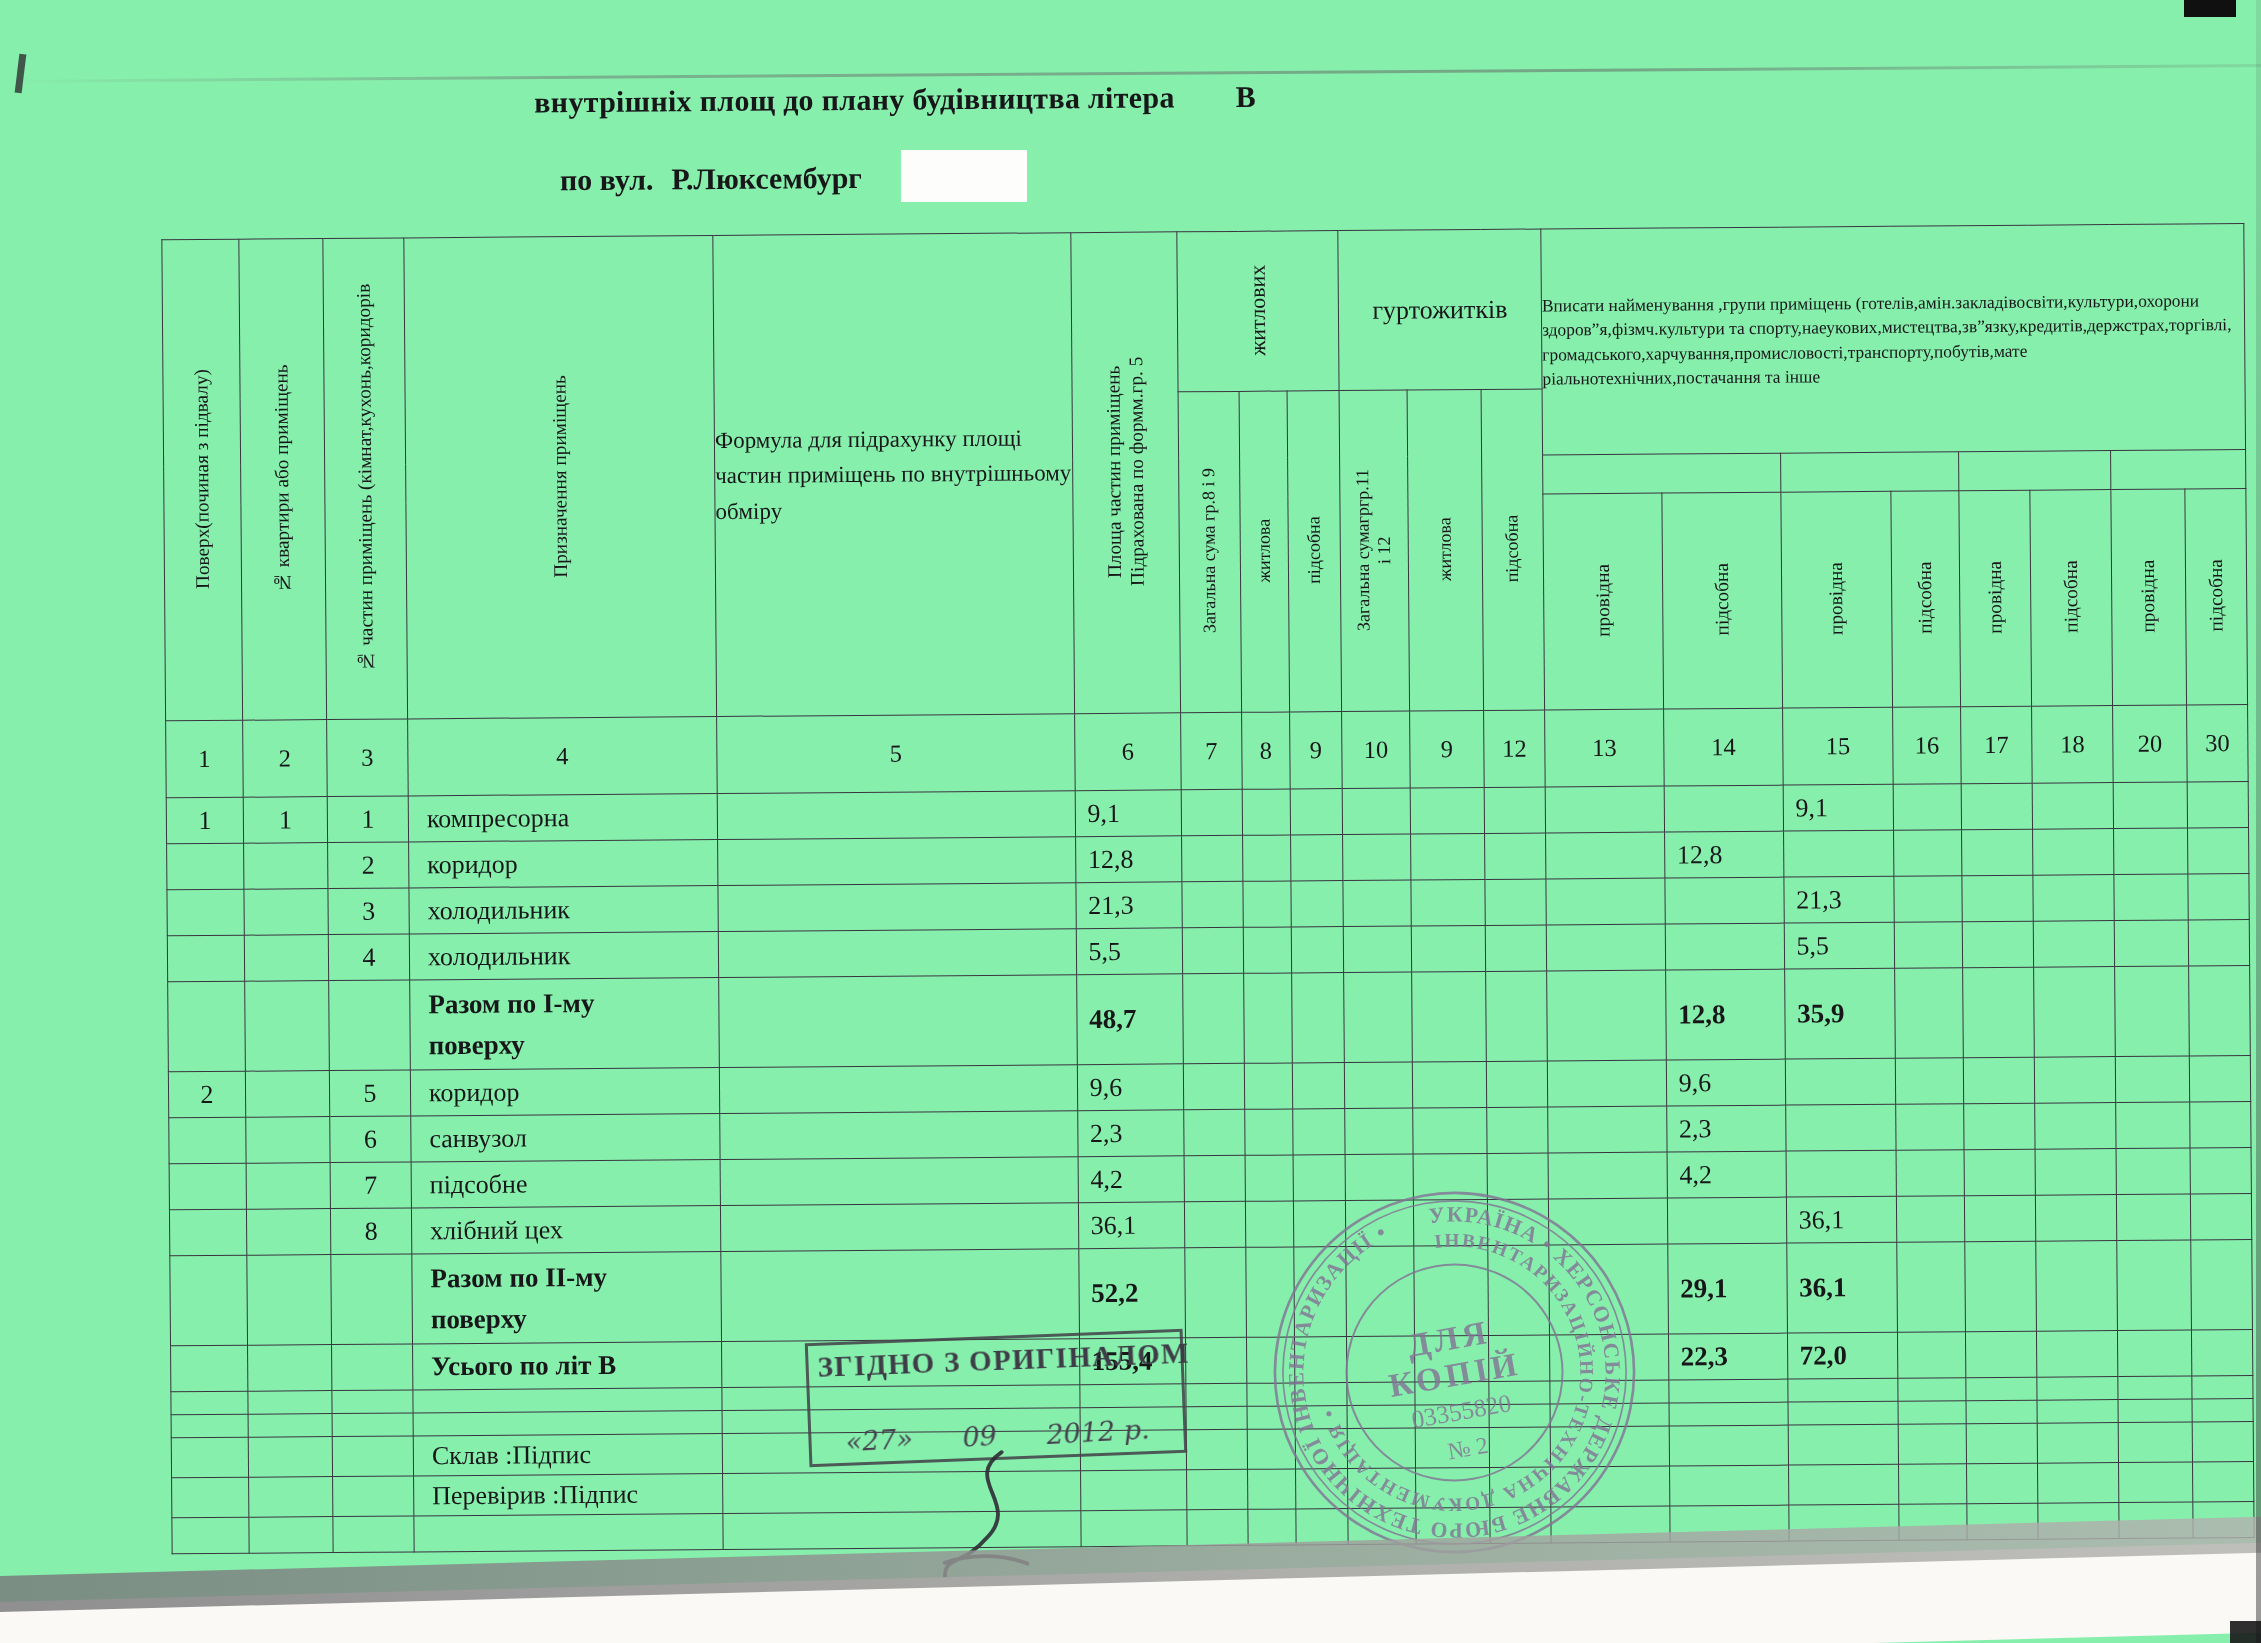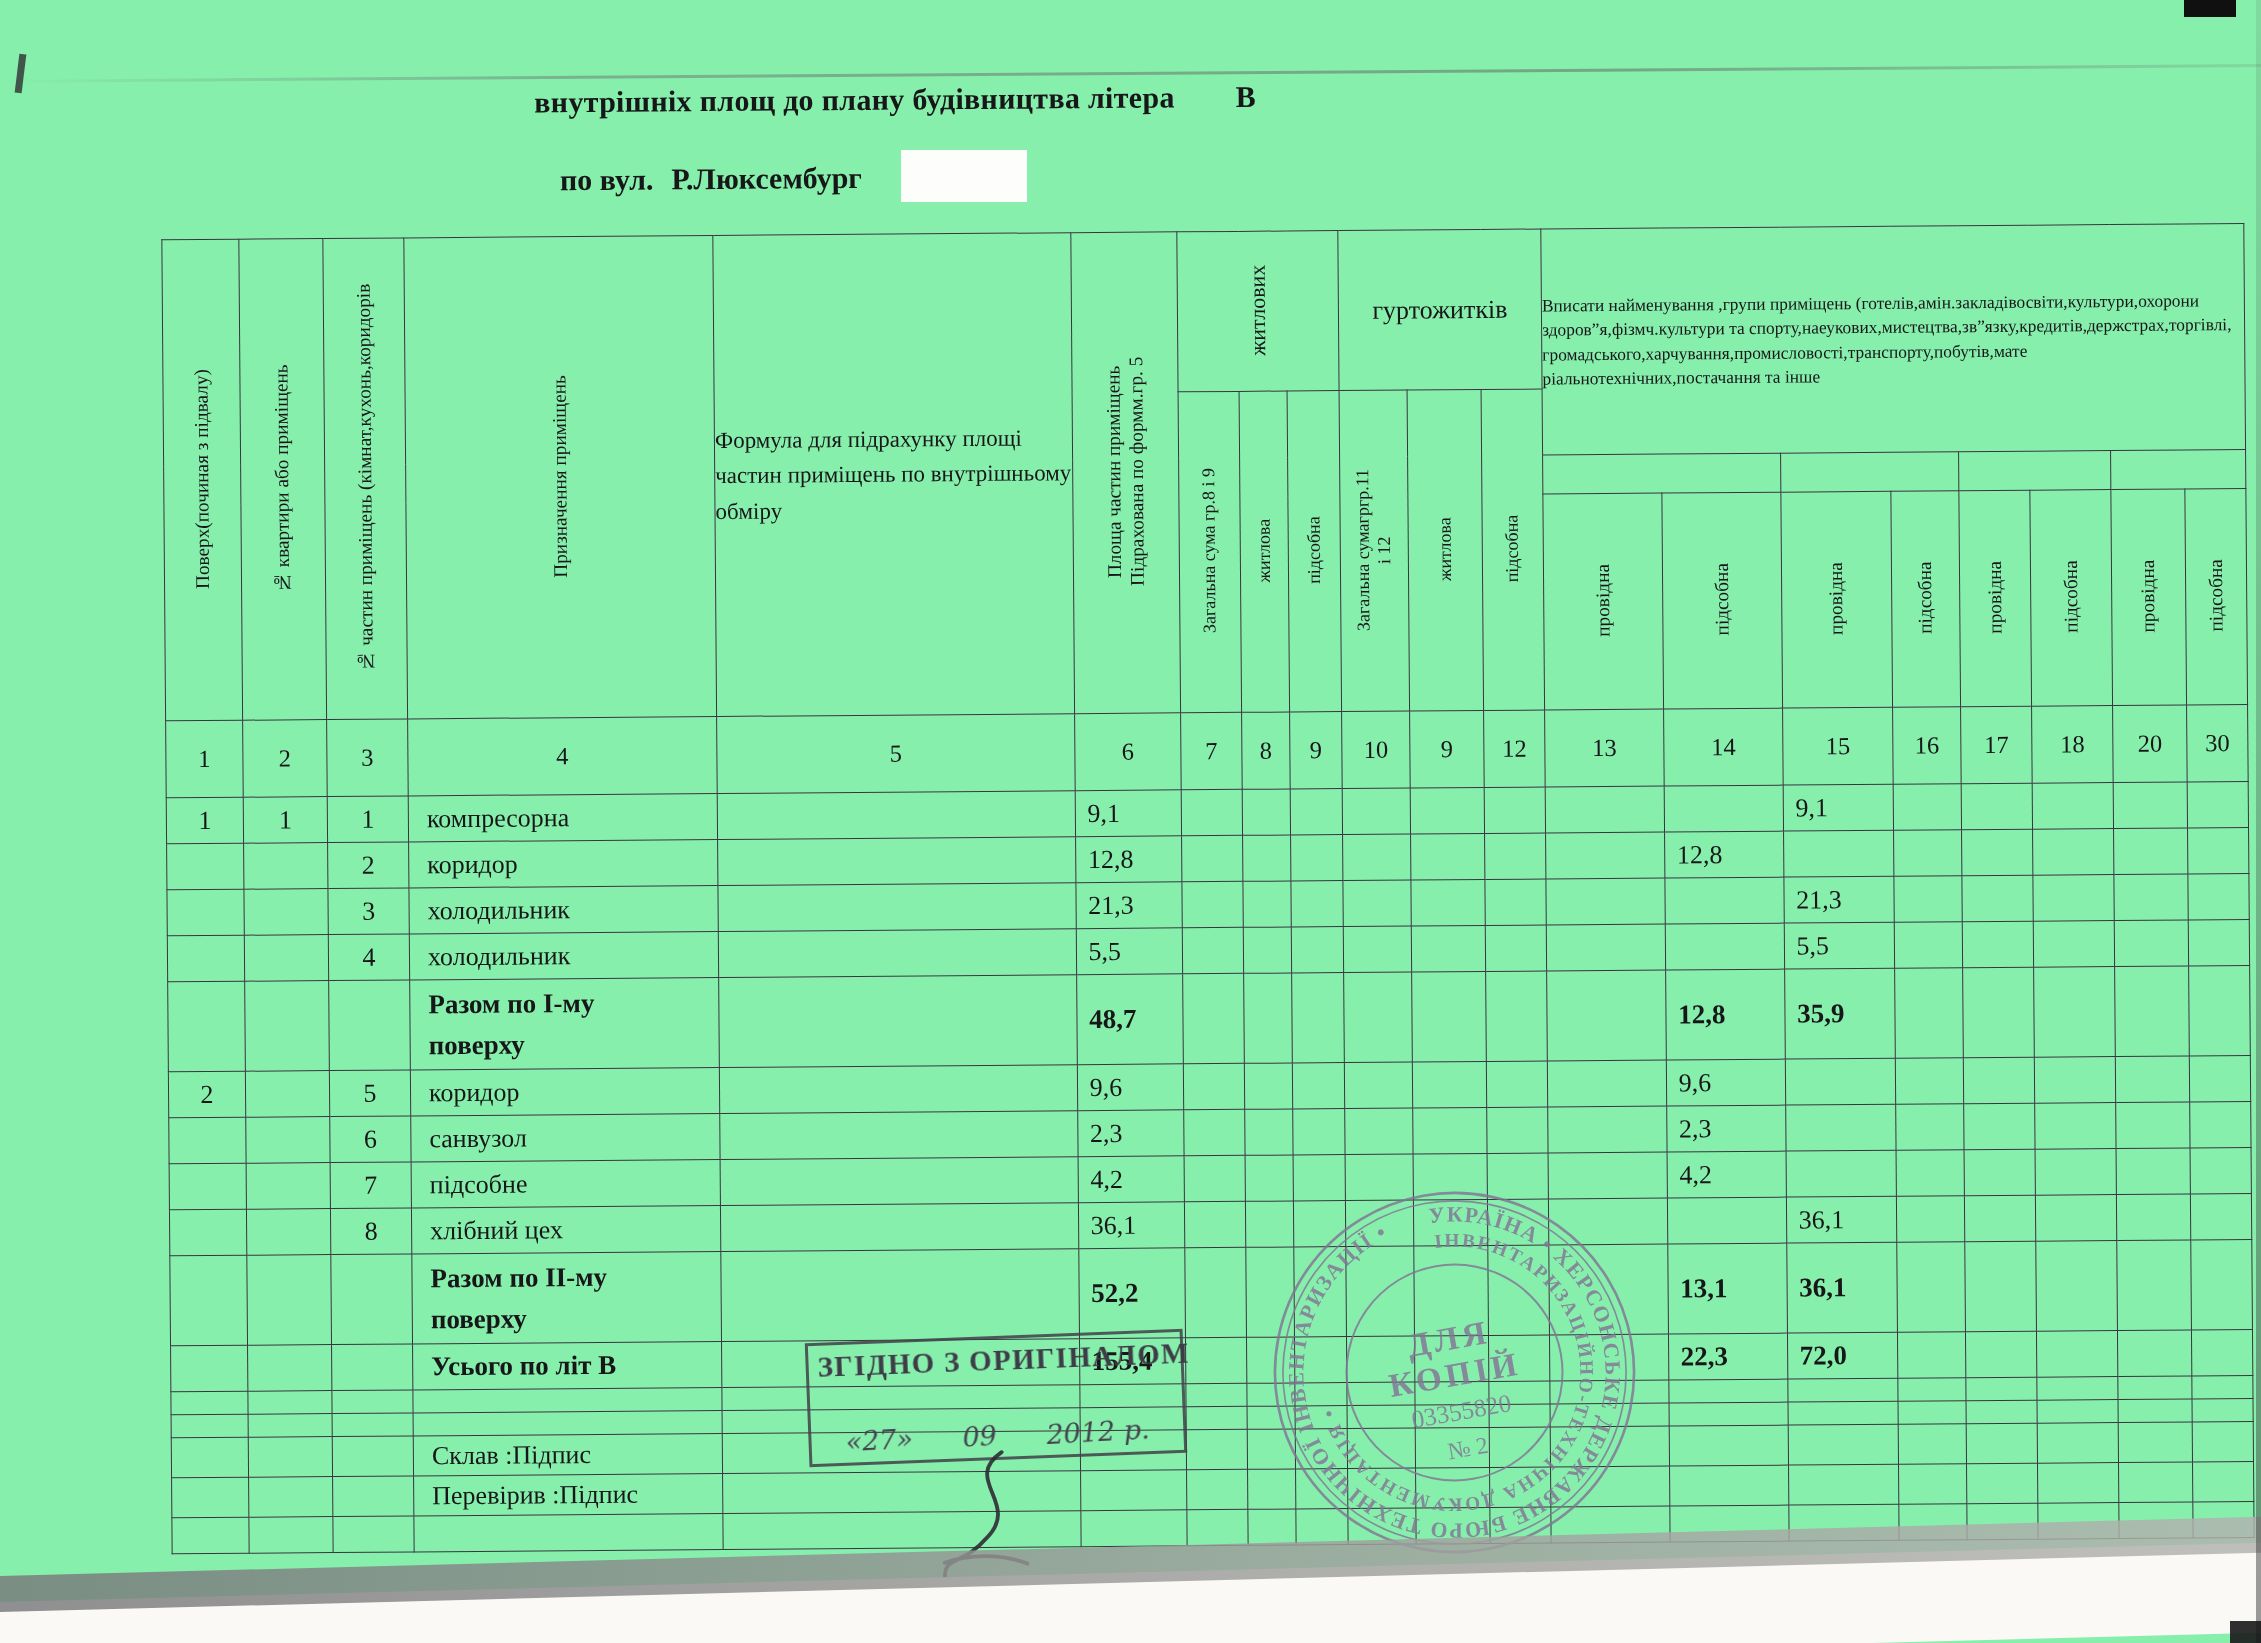--- a/index.html
+++ b/index.html
@@ -377,21 +377,21 @@
 поверху</td>
             <td class="val"></td>
             <td class="val">52,2</td>
             <td class="val"></td>
             <td class="val"></td>
             <td class="val"></td>
             <td class="val"></td>
             <td class="val"></td>
             <td class="val"></td>
             <td class="val"></td>
-            <td class="val">13,1</td>
+            <td class="val">29,1</td>
             <td class="val">36,1</td>
             <td class="val"></td>
             <td class="val"></td>
             <td class="val"></td>
             <td class="val"></td>
             <td class="val"></td>
           </tr>
           <tr class="dr h-norm bold">
             <td class="num-s"></td>
             <td class="num-s"></td>

